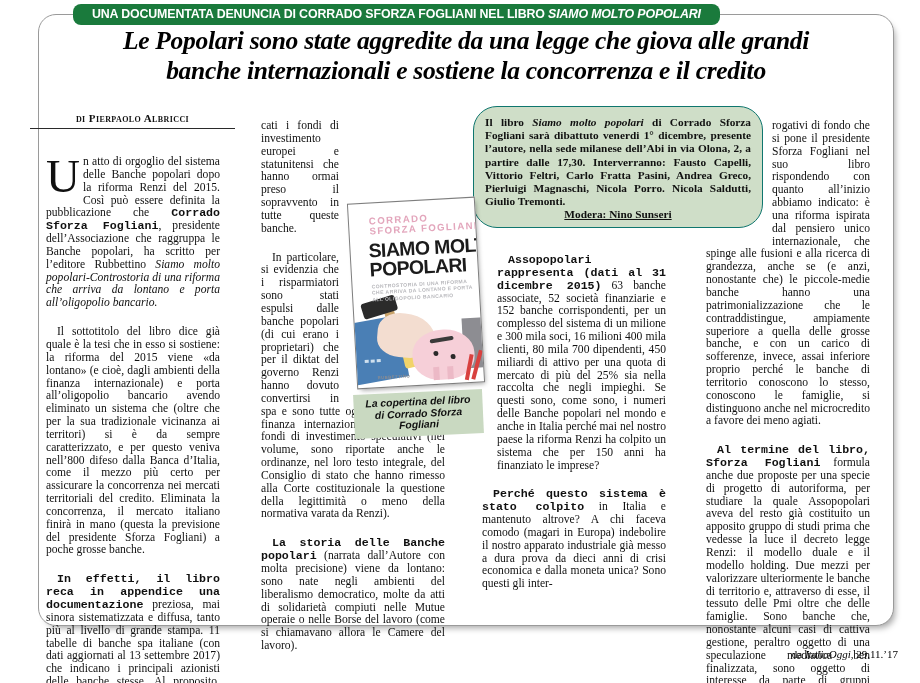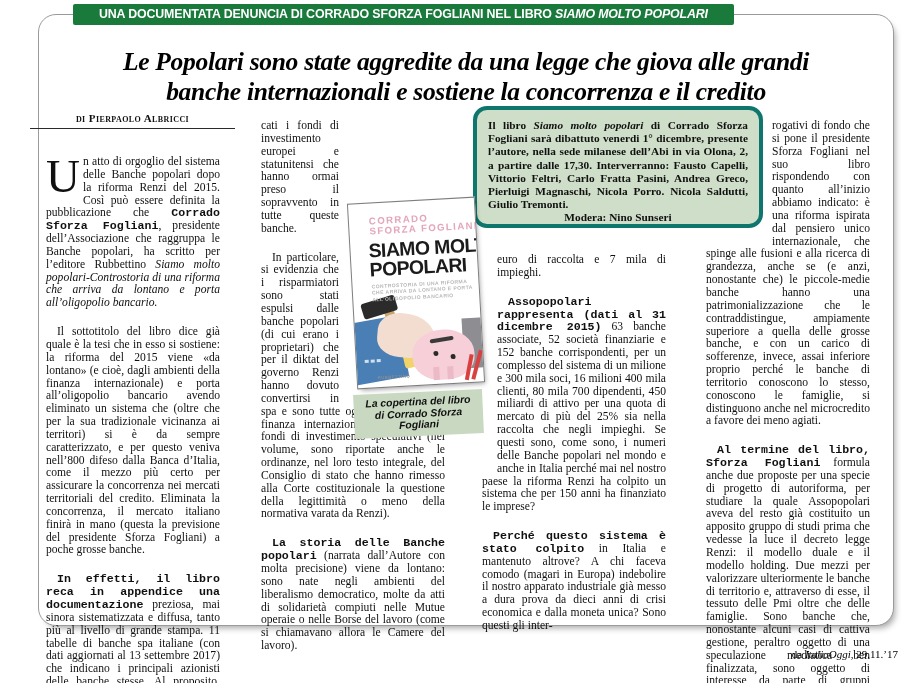--- a/index.html
+++ b/index.html
@@ -36,23 +36,23 @@
     box-shadow: 4px 5px 6px -3px rgba(0,0,0,0.35);
     box-sizing: border-box;
   }
 
   
   .kicker-pill {
     position: absolute;
     left: 73px;
     top: 4px;
     height: 21px;
-    padding: 0 26px;
+    padding: 0 19px;
     background: #1a7a3c;
-    border-radius: 2px;
+    border-radius: 8px;
     color: #ffffff;
     font-family: "Liberation Sans", sans-serif;
     font-weight: bold;
     font-size: 12.4px;
     letter-spacing: -0.15px;
     line-height: 21px;
     white-space: nowrap;
     z-index: 5;
   }
   .kicker-pill .ital {
@@ -67,21 +67,20 @@
     width: 880px;
     text-align: center;
     font-family: "Liberation Serif", serif;
     font-weight: bold;
     font-style: italic;
     font-size: 25.5px;
     line-height: 30px;
     letter-spacing: -0.3px;
     color: #000000;
     z-index: 4;
-    margin-top: 21px;
   }
   .headline .l2 { display: block; }
 
   
   .byline {
     position: absolute;
     left: 30px;
     top: 112px;
     width: 205px;
     text-align: center;
@@ -130,33 +129,33 @@
   .spacer-l { float: left; }
 
   
   .callout {
     position: absolute;
     left: 473px;
     top: 106px;
     width: 290px;
     height: 122px;
     background: #cfdec8;
-    border: 4px solid #0f766e;
-    border-radius: 14px;
+    border: 1px solid #0f766e;
+    border-radius: 24px;
     box-sizing: border-box;
     padding: 9px 11px 6px 11px;
     font-family: "Liberation Serif", serif;
     font-weight: bold;
     font-size: 11.3px;
     line-height: 13.2px;
     text-align: justify;
     color: #101010;
     z-index: 6;
   }
-  .callout .last { text-align: center; }
+  .callout .last { text-align: center; text-decoration: underline; }
   .callout i { font-style: italic; }
 
   
   .bookwrap {
     position: absolute;
     left: 352px;
     top: 200px;
     width: 131px;
     height: 295px;
     z-index: 7;
@@ -340,21 +339,20 @@
   <div class="col" id="col2b">
     <div class="spacer-r" style="width:0px;height:100px;"></div>
     <div class="spacer-r" style="width:122px;height:300px;"></div>
     <p class="noind">cati i fondi di investimento europei e statunitensi che hanno ormai preso il sopravvento in tutte queste banche.</p>
     <p>In particolare, si evidenzia che i risparmiatori sono stati espulsi dalle banche popolari (di cui erano i proprietari) che per il diktat del governo Renzi hanno dovuto convertirsi in spa e sono tutte oggi governate dalla finanza internazionale a mezzo dei fondi di investimento speculativi (nel volume, sono riportate anche le ordinanze, nel loro testo integrale, del Consiglio di stato che hanno rimesso alla Corte costituzionale la questione della legittimità o meno della normativa varata da Renzi).</p>
     <p><b>La storia delle Banche popolari</b><span> (narrata dall’Autore con molta precisione) viene da lontano: sono nate negli ambienti del liberalismo democratico, molte da atti di solidarietà compiuti nelle Mutue operaie o nelle Borse del lavoro (come si chiamavano allora le Camere del lavoro).</span></p>
   </div>
 
   <div class="col" id="col3b">
     <div class="spacer-l" style="width:31px;height:228px;"></div>
-    <p class="noind">euro di raccolta e 7 mila di impieghi.</p>
     <p><b>Assopopolari rappresenta (dati al 31 dicembre 2015)</b><span> 63 banche associate, 52 società finanziarie e 152 banche corrispondenti, per un complesso del sistema di un milione e 300 mila soci, 16 milioni 400 mila clienti, 80 mila 700 dipendenti, 450 miliardi di attivo per una quota di mercato di più del 25% sia nella raccolta che negli impieghi. Se questi sono, come sono, i numeri delle Banche popolari nel mondo e anche in Italia perché mai nel nostro paese la riforma Renzi ha colpito un sistema che per 150 anni ha finanziato le imprese?</span></p>
     <p><b>Perché questo sistema è stato colpito</b><span> in Italia e mantenuto altrove? A chi faceva comodo (magari in Europa) indebolire il nostro apparato industriale già messo a dura prova da dieci anni di crisi economica e dalla moneta unica? Sono questi gli inter-</span></p>
   </div>
 
   <div class="col" id="col4b">
     <div class="spacer-l" style="width:82px;height:132px;"></div>
     <p class="noind">rogativi di fondo che si pone il presidente Sforza Fogliani nel suo libro rispondendo con quanto all’inizio abbiamo indicato: è una riforma ispirata dal pensiero unico internazionale, che spinge alle fusioni e alla ricerca di grandezza, anche se (e anzi, nonostante che) le piccole-medie banche hanno una patrimonializzazione che le contraddistingue, ampiamente superiore a quella delle grosse banche, e con un carico di sofferenze, invece, assai inferiore proprio perché le banche di territorio conoscono lo stesso, conoscono le famiglie, si distinguono anche nel microcredito a favore dei meno agiati.</p>
     <p><b>Al termine del libro, Sforza Fogliani</b><span> formula anche due proposte per una specie di progetto di autoriforma, per studiare la quale Assopopolari aveva del resto già costituito un apposito gruppo di studi prima che vedesse la luce il decreto legge Renzi: il modello duale e il modello holding. Due mezzi per valorizzare ulteriormente le banche di territorio e, attraverso di esse, il tessuto delle Pmi oltre che delle famiglie. Sono banche che, nonostante alcuni casi di cattiva gestione, peraltro oggetto di una speculazione mediatica ben finalizzata, sono oggetto di interesse da parte di gruppi speculativi proprio per il loro radicamento nei territori.</span></p>
   </div>
 

